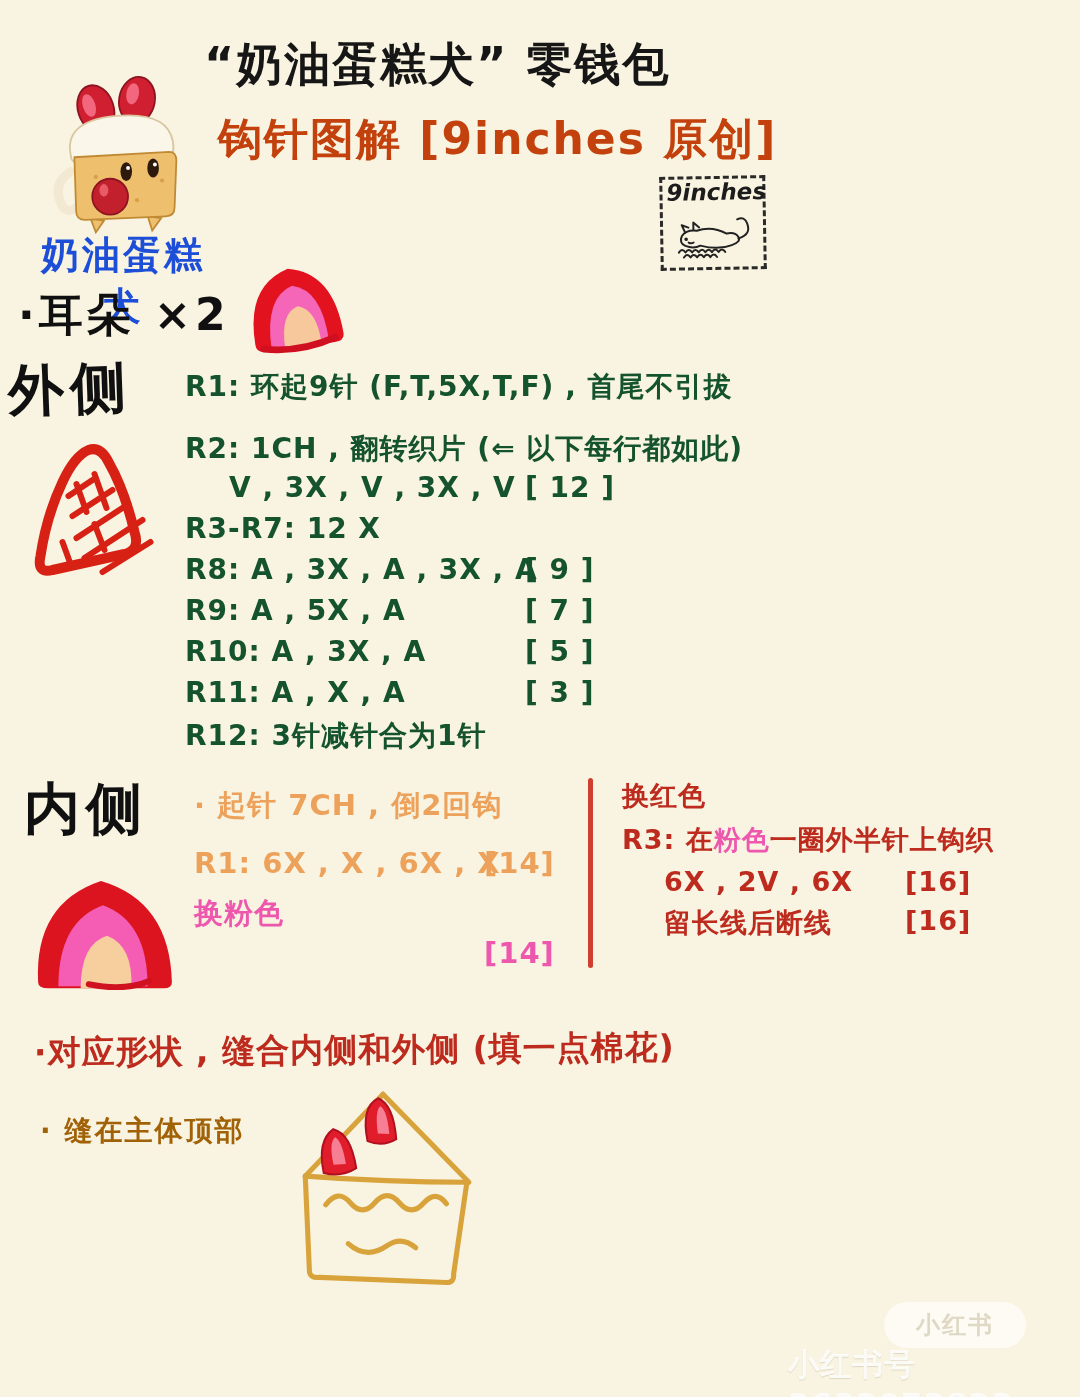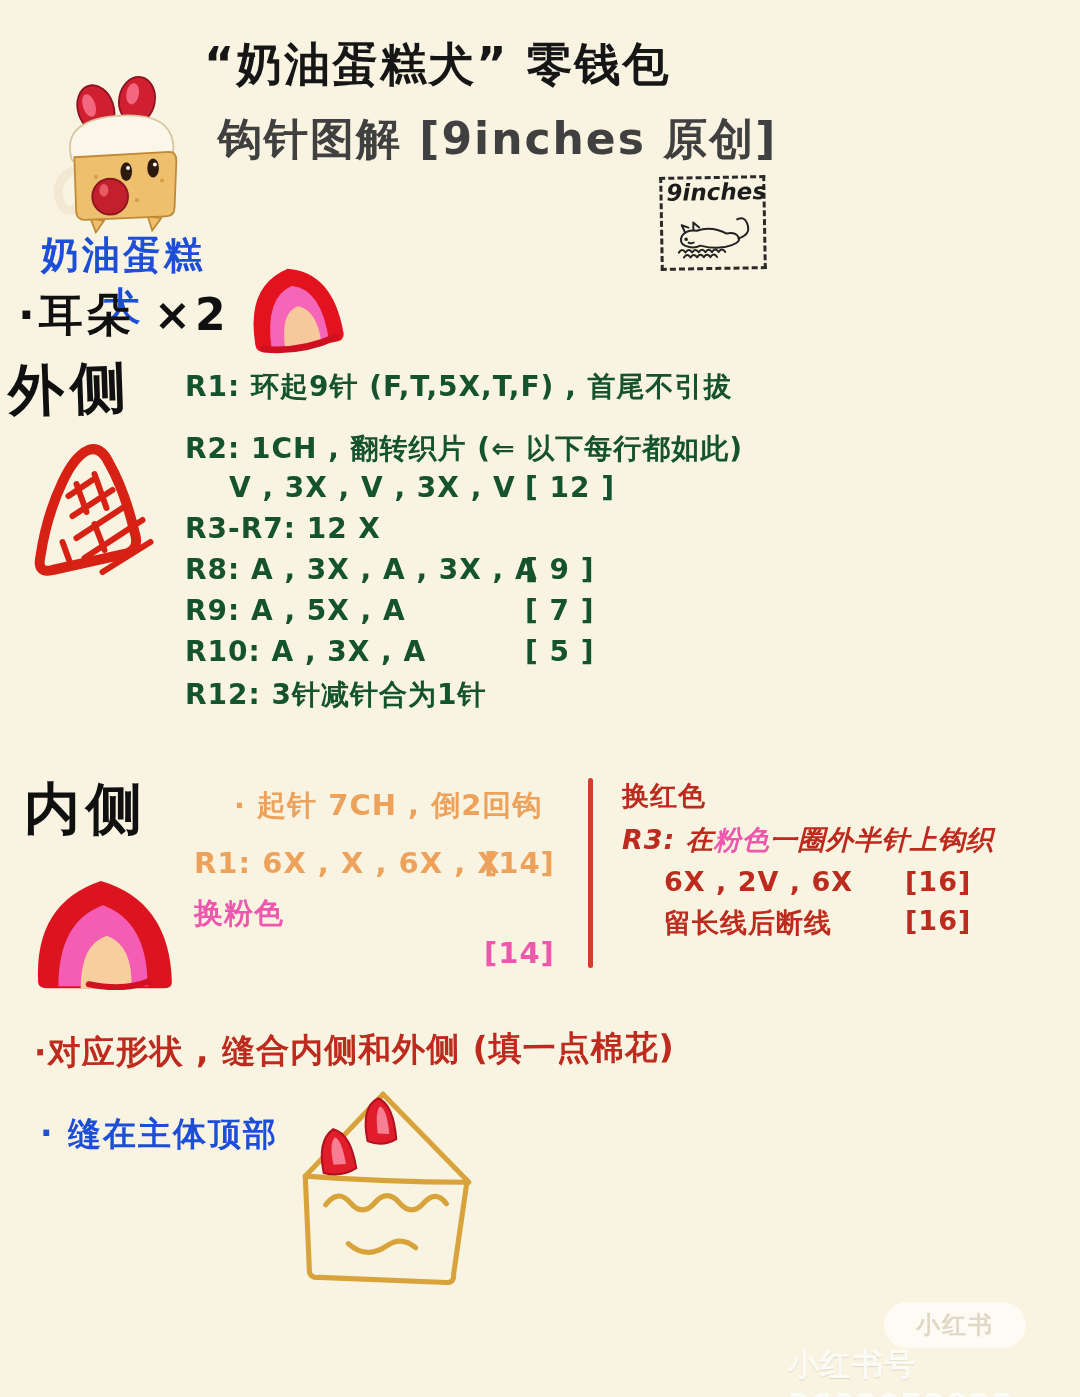--- a/index.html
+++ b/index.html
@@ -8,21 +8,21 @@
     position:relative;
     background:#f9f4e1;
     font-family:"DejaVu Sans", sans-serif;
     overflow:hidden;
     font-weight:700;
   }
   .abs { position:absolute; }
 
   
   .title1 { left:204px; top:34px; font-size:46px; color:#161616; letter-spacing:2px; }
-  .title2 { left:218px; top:110px; font-size:44px; color:#404040; letter-spacing:2px; }
+  .title2 { left:218px; top:110px; font-size:44px; color:#c2410c; letter-spacing:2px; }
   .mascot { left:30px; top:66px; width:180px; height:170px; }
   .mascot-label { left:38px; top:230px; width:170px; text-align:center;
                   font-size:38px; color:#1d4ed8; letter-spacing:3px; }
   .stamp { left:660px; top:176px; width:106px; height:94px;
            border:3px dashed #2a2a28; transform:rotate(-1deg); padding:2px 4px; }
   .stamp-text { font-size:23px; color:#1c1c1c; line-height:1; font-style:italic; }
 
   
   .ears-title { left:18px; top:286px; font-size:44px; color:#101010; letter-spacing:4px; }
   .ear-top { left:236px; top:246px; width:116px; height:108px; transform:rotate(-8deg); }
@@ -45,21 +45,21 @@
   .c-pink   { color:#ee57ae; }
   .divider { left:588px; top:778px; width:5px; height:190px; background:#cf3f2f; border-radius:3px; }
 
   .r-rows { left:622px; top:778px; width:380px; font-size:27px; color:#bd2a1e; }
   .r-row { position:relative; white-space:nowrap; letter-spacing:1px; }
   .r-row .cnt { position:absolute; left:283px; top:0; }
   .r-row.indent { padding-left:42px; }
 
   
   .note1 { left:34px; top:1028px; font-size:33px; color:#bd2a1e; letter-spacing:1px; transform:rotate(-0.5deg); }
-  .note2 { left:40px; top:1112px; font-size:33px; color:#1d4ed8; letter-spacing:2px; }
+  .note2 { left:40px; top:1112px; font-size:28px; color:#a16207; letter-spacing:2px; }
   .cake  { left:283px; top:1080px; width:290px; height:225px; }
 
   
   .wm-badge { left:884px; top:1302px; width:142px; height:46px; border-radius:24px;
               background:rgba(255,255,255,0.62); display:flex; align-items:center; justify-content:center;
               color:rgba(220,214,194,0.95); font-size:24px; letter-spacing:2px; }
   .wm-id { left:788px; top:1344px; font-size:31px; color:rgba(255,255,255,0.85);
            letter-spacing:1px; text-shadow:0 1px 1px rgba(190,184,158,0.45); }
 </style>
 </head>
@@ -130,44 +130,45 @@
 </svg>
 
 <div class="abs o-rows">
   <div class="p-row sp"><span class="txt">R1: 环起9针 (F,T,5X,T,F) , 首尾不引拔</span><span class="cnt"></span></div>
   <div class="p-row"><span class="txt">R2: 1CH , 翻转织片 (⇐ 以下每行都如此)</span><span class="cnt"></span></div>
   <div class="p-row indent"><span class="txt">V , 3X , V , 3X , V</span><span class="cnt">[ 12 ]</span></div>
   <div class="p-row"><span class="txt">R3-R7: 12 X</span><span class="cnt"></span></div>
   <div class="p-row"><span class="txt">R8: A , 3X , A , 3X , A</span><span class="cnt">[ 9 ]</span></div>
   <div class="p-row"><span class="txt">R9: A , 5X , A</span><span class="cnt">[ 7 ]</span></div>
   <div class="p-row"><span class="txt">R10: A , 3X , A</span><span class="cnt">[ 5 ]</span></div>
+  <div class="p-row"><span class="txt">R11: A , X , A</span><span class="cnt">[ 3 ]</span></div>
   <div class="p-row"><span class="txt">R12: 3针减针合为1针</span><span class="cnt"></span></div>
 </div>
 
 <div class="abs inner-title">内侧</div>
 
 <svg class="abs inner-ear" viewBox="0 0 150 125">
   <path d="M10 118 Q6 40 72 18 Q140 38 142 118 Q142 124 134 124 L20 124 Q10 124 10 118 Z" fill="#dc1420"></path>
   <path d="M30 122 Q30 58 74 42 Q118 58 118 122 Z" fill="#f55cb4"></path>
   <path d="M52 124 Q52 80 78 72 Q104 82 102 124 Z" fill="#f7cf9e"></path>
   <path d="M60 120 Q95 127 119 117" stroke="#cf1120" stroke-width="6" fill="none" stroke-linecap="round"></path>
 </svg>
 
 <div class="abs i-rows">
-  <div class="i-row c-orange" style="margin-bottom:20px;margin-left:40px;"><span>· 起针 7CH , 倒2回钩</span><span class="cnt"></span></div>
+  <div class="i-row c-orange" style="margin-bottom:20px;"><span>· 起针 7CH , 倒2回钩</span><span class="cnt"></span></div>
   <div class="i-row c-orange" style="margin-bottom:14px;"><span>R1: 6X , X , 6X , X</span><span class="cnt">[14]</span></div>
   <div class="i-row c-pink" style="margin-bottom:2px;"><span>换粉色</span><span class="cnt"></span></div>
   <div class="i-row c-pink"><span class="cnt">[14]</span></div>
 </div>
 
 <div class="abs divider"></div>
 
 <div class="abs r-rows">
   <div class="r-row" style="margin-bottom:8px;"><span>换红色</span></div>
-  <div class="r-row" style="margin-bottom:8px;font-style:italic;">
+  <div class="r-row" style="margin-bottom:8px;">
     <span>R3: 在</span><span class="c-pink">粉色</span><span>一圈外半针上钩织</span>
   </div>
   <div class="r-row indent" style="margin-bottom:8px;"><span>6X , 2V , 6X</span><span class="cnt">[16]</span></div>
   <div class="r-row" style="margin-bottom:8px;"><span class="cnt">[16]</span></div>
   <div class="r-row indent"><span>留长线后断线</span></div>
 </div>
 
 <div class="abs note1">·对应形状 , 缝合内侧和外侧 (填一点棉花)</div>
 <div class="abs note2">· 缝在主体顶部</div>
 

